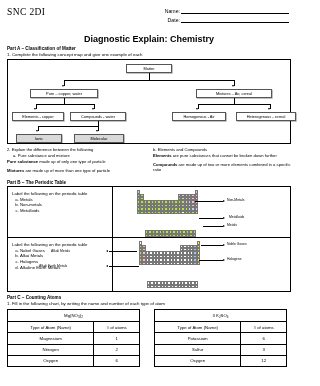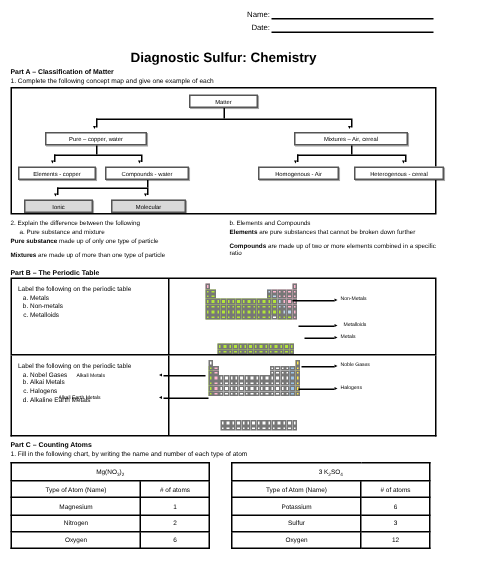--- a/index.html
+++ b/index.html
@@ -98,33 +98,34 @@
   }
   table.atoms .formula { padding: 3px 1px; }
   sub { font-size: 3.1px; vertical-align: baseline; position: relative; top: 1px; }
 </style>
 </head>
 <body>
 
 <div class="page">
 
   <div class="hdr">
+    <div class="course">SNC 2DI</div>
     <div class="namebox">
       <div class="nameline">
         <span class="lbl">Name:</span>
         <span class="rule"></span>
       </div>
       <div class="nameline">
         <span class="lbl">Date:</span>
         <span class="rule"></span>
       </div>
     </div>
   </div>
 
-  <div class="doctitle">Diagnostic Sulfur: Chemistry</div>
+  <div class="doctitle">Diagnostic Explain: Chemistry</div>
 
   <div class="parthead">Part A – Classification of Matter</div>
   <div class="qline">1.  Complete the following concept map and give one example of each</div>
 
   <div class="mapbox">
 
     <div class="cbox" style="left:118px; top:4px; width:46px;">Matter</div>
 
     <div class="vline" style="left:141px; top:13px; height:7px;"></div>
     <div class="hline" style="left:56px; top:20px; width:170px;"></div>

